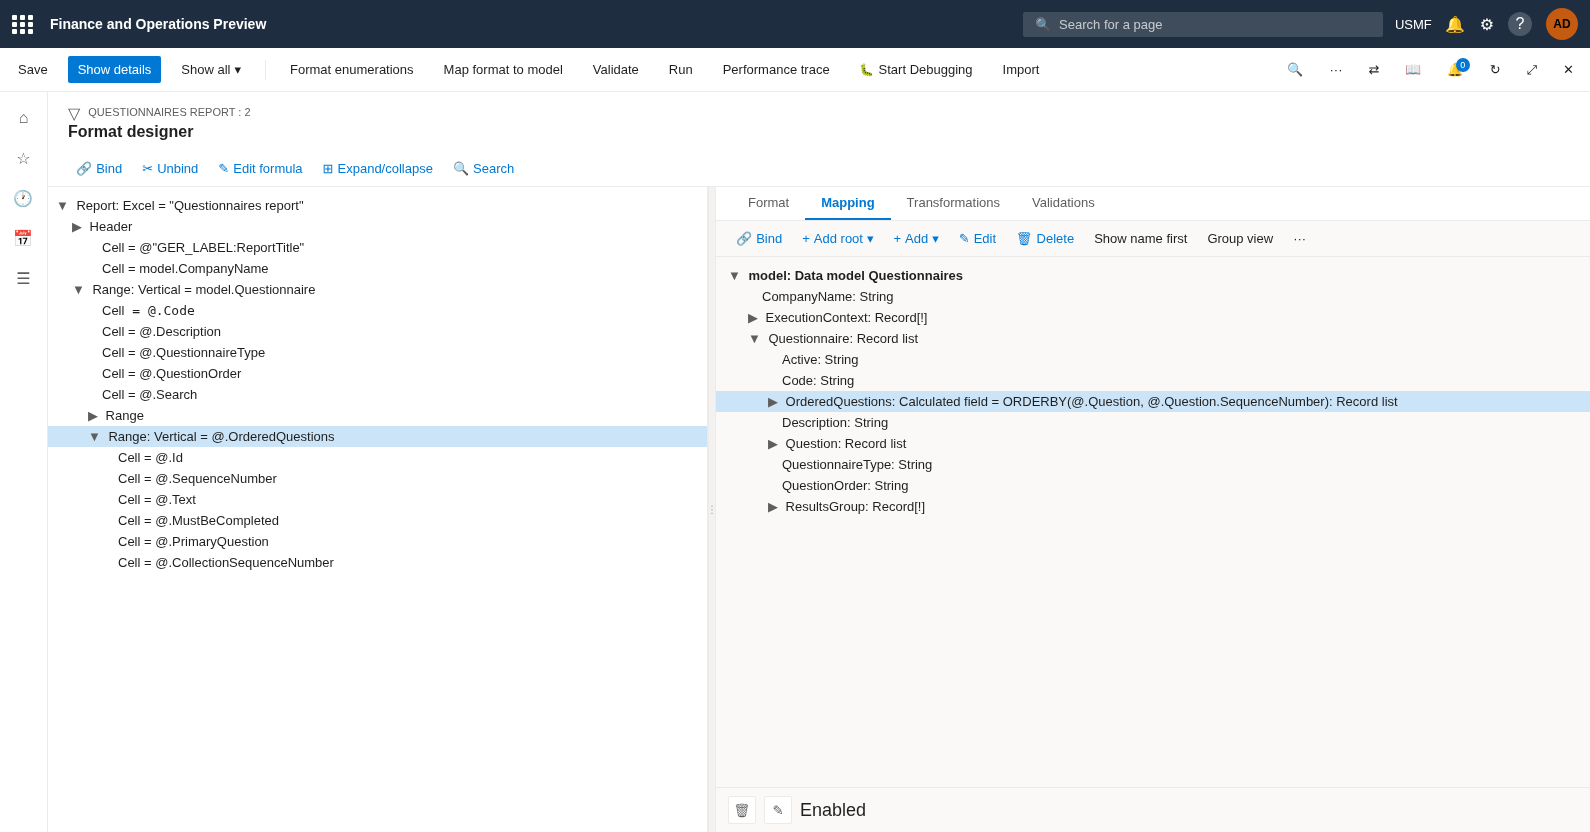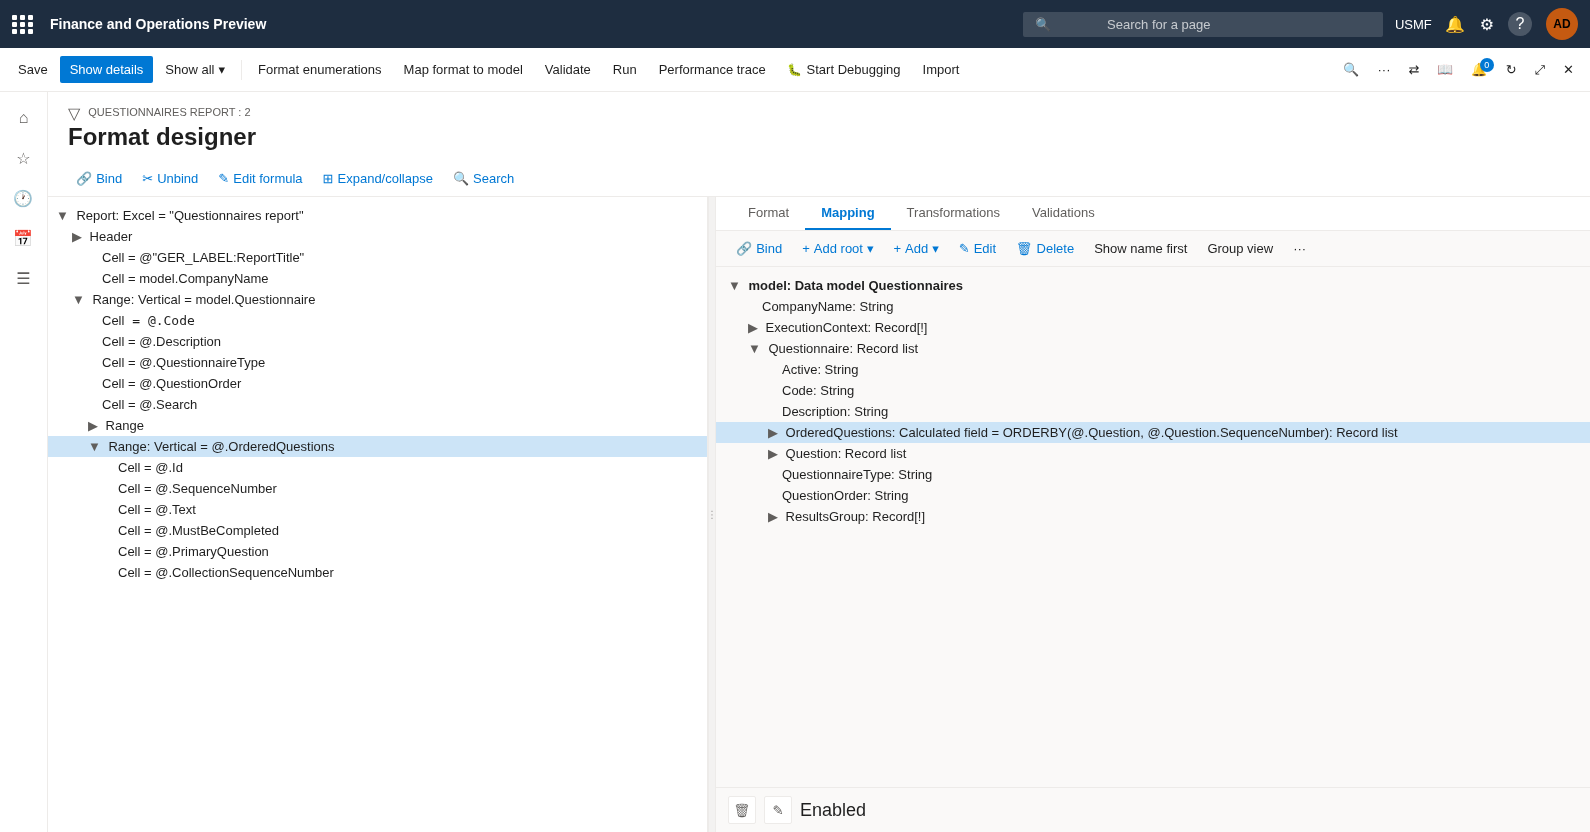--- a/index.html
+++ b/index.html
@@ -28,41 +28,40 @@
       gap: 8px;
       font-size: 13px;
     }
     .top-nav .search-bar input {
       background: transparent;
       border: none;
       outline: none;
       color: white;
       font-size: 13px;
       width: 100%;
-      margin-left: 48px;
     }
     .top-nav .search-bar input::placeholder { color: rgba(255,255,255,0.7); }
     .top-nav .nav-icons { display: flex; align-items: center; gap: 14px; color: white; }
     .top-nav .user-badge {
       background: #c55a11;
       border-radius: 50%;
       width: 32px; height: 32px;
       display: flex; align-items: center; justify-content: center;
       font-weight: 700; font-size: 12px; color: #000000;
     }
 
     
     .command-bar {
       background: white;
       height: 44px;
       display: flex;
       align-items: center;
       padding: 0 8px;
       border-bottom: 1px solid #edebe9;
-      gap: 2px;
+      gap: 10px;
     }
     .cmd-btn {
       display: flex; align-items: center; gap: 4px;
       padding: 6px 10px;
       border: none; background: transparent;
       cursor: pointer; font-size: 13px; color: #1f1f1f;
       white-space: nowrap;
       border-radius: 2px;
     }
     .cmd-btn.active { background: #0078d4; color: white; }
@@ -91,21 +90,21 @@
       font-size: 16px;
       color: #605e5c;
     }
 
     
     .main-content { flex: 1; display: flex; flex-direction: column; overflow: hidden; background: #faf9f8; }
 
     
     .page-header { padding: 12px 20px 0 20px; background: white; border-bottom: 1px solid #edebe9; }
     .breadcrumb { font-size: 11px; color: #605e5c; margin-bottom: 4px; }
-    .page-title { font-size: 24px; font-weight: 600; color: #1f1f1f; margin-bottom: 10px; }
+    .page-title { font-size: 16px; font-weight: 600; color: #1f1f1f; margin-bottom: 10px; }
 
     
     .editor-toolbar {
       display: flex; align-items: center; gap: 4px;
       padding: 6px 0 6px 0;
     }
     .tool-btn {
       display: flex; align-items: center; gap: 4px;
       padding: 4px 8px;
       border: none; background: transparent;
@@ -336,22 +335,22 @@
           <button class="rt-btn gray">···</button>
         </div>
 
         <div class="right-tree">
           <div class="rtree-item rtree-root"><span style="display:inline-block;width:0px;"></span><span class="tree-toggle">▼ </span><span>model: Data model Questionnaires</span></div>
             <div class="rtree-item"><span style="display:inline-block;width:20px;"></span><span style="display:inline-block;width:14px;"></span><span>CompanyName: String</span></div>
             <div class="rtree-item"><span style="display:inline-block;width:20px;"></span><span class="tree-toggle">▶ </span><span>ExecutionContext: Record[!]</span></div>
             <div class="rtree-item"><span style="display:inline-block;width:20px;"></span><span class="tree-toggle">▼ </span><span>Questionnaire: Record list</span></div>
             <div class="rtree-item"><span style="display:inline-block;width:40px;"></span><span style="display:inline-block;width:14px;"></span><span>Active: String</span></div>
             <div class="rtree-item"><span style="display:inline-block;width:40px;"></span><span style="display:inline-block;width:14px;"></span><span>Code: String</span></div>
+            <div class="rtree-item highlighted"><span style="display:inline-block;width:40px;"></span><span class="tree-toggle">▶ </span><span>OrderedQuestions: Calculated field = ORDERBY(@.Question, @.Question.SequenceNumber): Record list</span></div>
             <div class="rtree-item"><span style="display:inline-block;width:40px;"></span><span style="display:inline-block;width:14px;"></span><span>Description: String</span></div>
-            <div class="rtree-item highlighted"><span style="display:inline-block;width:40px;"></span><span class="tree-toggle">▶ </span><span>OrderedQuestions: Calculated field = ORDERBY(@.Question, @.Question.SequenceNumber): Record list</span></div>
             <div class="rtree-item"><span style="display:inline-block;width:40px;"></span><span class="tree-toggle">▶ </span><span>Question: Record list</span></div>
             <div class="rtree-item"><span style="display:inline-block;width:40px;"></span><span style="display:inline-block;width:14px;"></span><span>QuestionnaireType: String</span></div>
             <div class="rtree-item"><span style="display:inline-block;width:40px;"></span><span style="display:inline-block;width:14px;"></span><span>QuestionOrder: String</span></div>
             <div class="rtree-item"><span style="display:inline-block;width:40px;"></span><span class="tree-toggle">▶ </span><span>ResultsGroup: Record[!]</span></div>
         </div>
 
         <div class="right-bottom">
           <button class="bottom-icon-btn">
             <span>🗑</span>
           </button>

